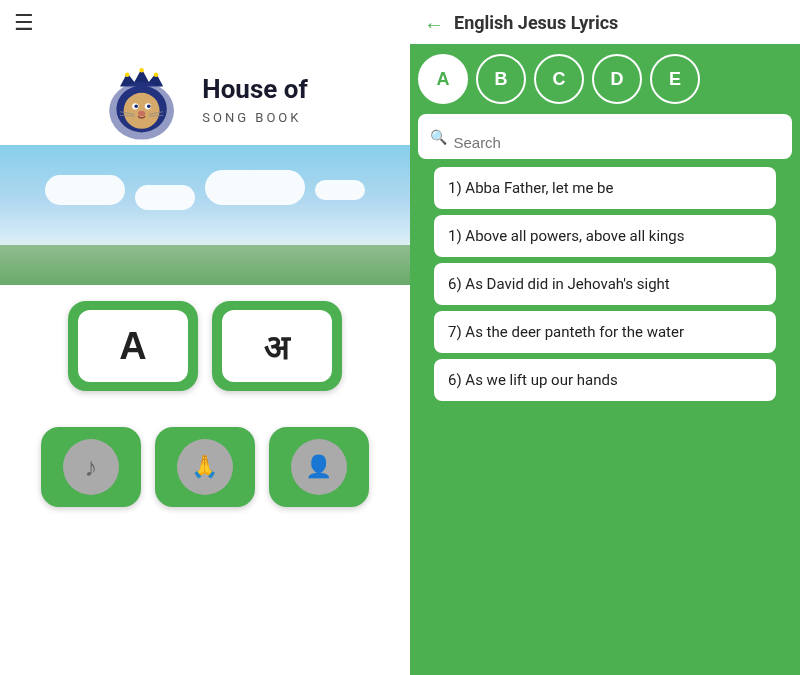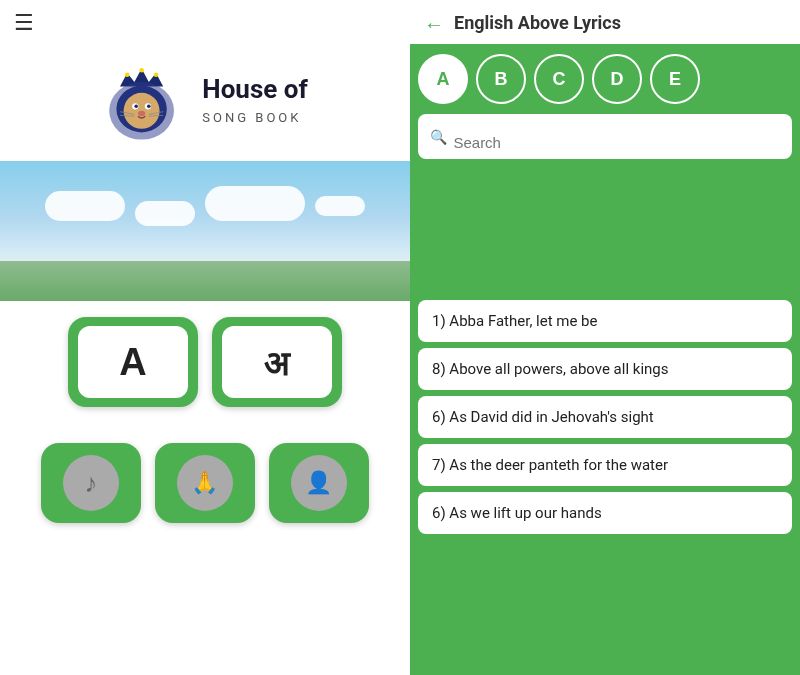--- a/index.html
+++ b/index.html
@@ -31,21 +31,21 @@
     .hamburger-icon {
       font-size: 22px;
       cursor: pointer;
       color: #333;
     }
 
     .logo-section {
       display: flex;
       align-items: center;
       justify-content: center;
-      padding: 10px 20px 16px;
+      padding: 10px 20px 0;
       gap: 10px;
     }
 
     .lion-logo {
       width: 90px;
       height: 90px;
     }
 
     .app-title {
       display: flex;
@@ -254,27 +254,26 @@
       border: none;
       outline: none;
       font-size: 15px;
       color: #999;
       background: transparent;
       width: 100%;
       margin-top: 12px;
     }
 
     .songs-list {
-      padding: 8px 8px;
+      padding: 8px 24px;
       display: flex;
       flex-direction: column;
       gap: 6px;
       overflow-y: auto;
       flex: 1;
-      justify-content: center;
     }
 
     .song-item {
       background: #fff;
       border-radius: 8px;
       padding: 12px 14px;
       font-size: 15px;
       color: #222;
       cursor: pointer;
       white-space: nowrap;
@@ -358,37 +357,37 @@
       <div class="bottom-icon-inner" style="font-size:22px;">👤</div>
     </button>
   </div>
 
 </div>
 
 <div class="right-panel">
 
   <div class="right-header">
     <span class="back-arrow">←</span>
-    <span class="right-title">English Above Lyrics</span>
+    <span class="right-title">English Jesus Lyrics</span>
   </div>
 
   <div class="alphabet-tabs">
     <button class="alpha-tab active">A</button>
     <button class="alpha-tab">B</button>
     <button class="alpha-tab">C</button>
     <button class="alpha-tab">D</button>
     <button class="alpha-tab">E</button>
   </div>
 
   <div class="search-bar-container">
     <span class="search-icon-small">🔍</span>
     <input type="text" class="search-input" placeholder="Search" style="">
   </div>
 
   <div class="songs-list">
     <div class="song-item">1) Abba Father, let me be</div>
-    <div class="song-item">8) Above all powers, above all kings</div>
+    <div class="song-item">1) Above all powers, above all kings</div>
     <div class="song-item">6) As David did in Jehovah's sight</div>
     <div class="song-item">7) As the deer panteth for the water</div>
     <div class="song-item">6) As we lift up our hands</div>
   </div>
 
 </div>
 
 </body></html>

